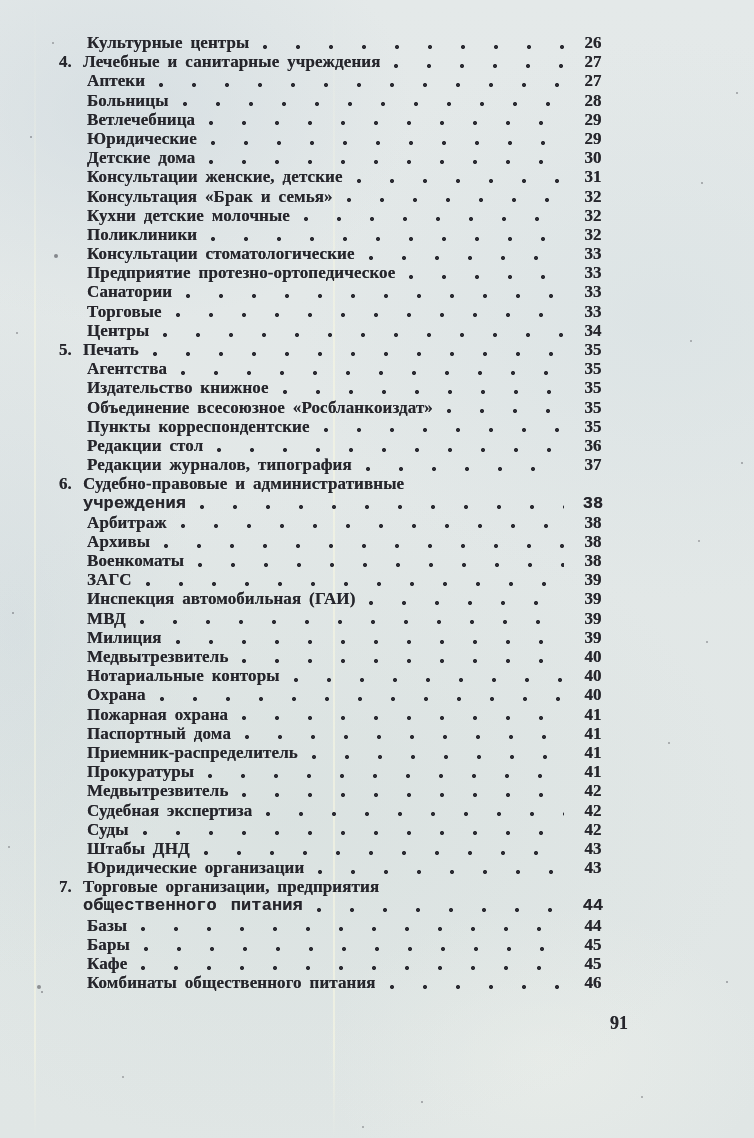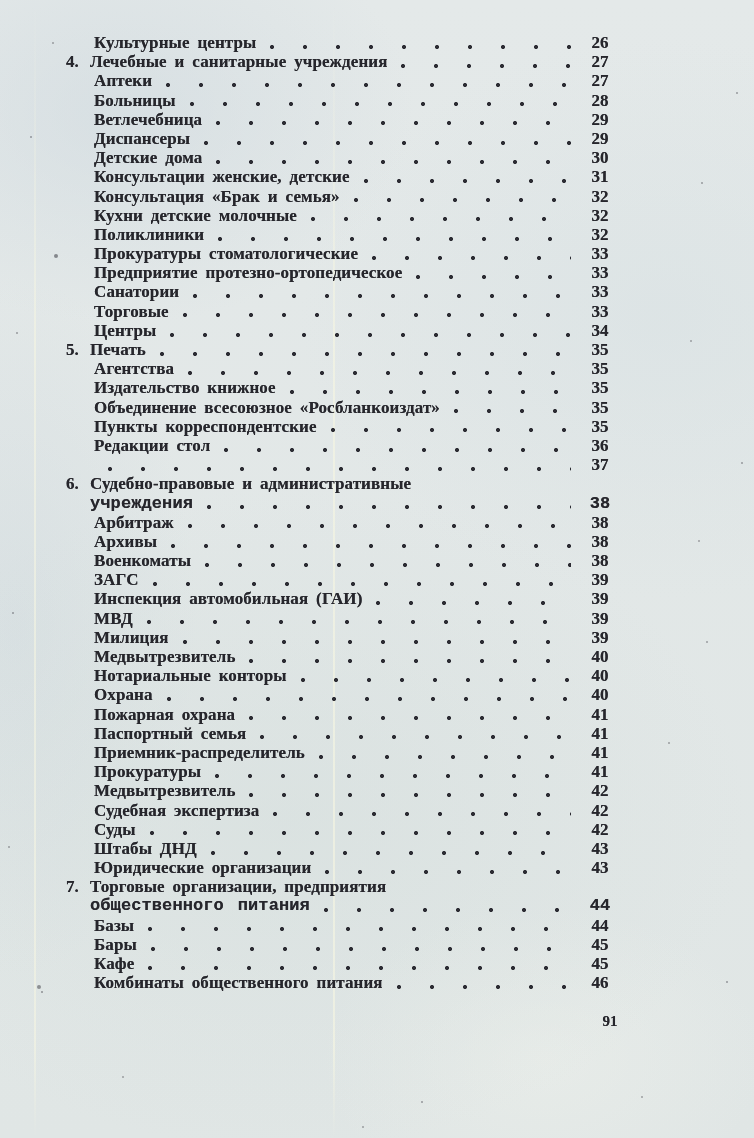--- a/index.html
+++ b/index.html
@@ -36,21 +36,21 @@
       12px 612px 0 0 #55555c, 30px 136px 0 0 #55555c, 701px 182px 0 0 #5a5a60,
       736px 92px 0 0 #5a5a60, 668px 742px 0 0 #606066, 421px 1101px 0 0 #55555c,
       641px 1096px 0 0 #606066, 122px 1076px 0 0 #606066, 52px 42px 0 0 #606066,
       741px 462px 0 0 #5a5a60, 706px 641px 0 0 #606066, 726px 981px 0 0 #55555c,
       362px 1126px 0 0 #606066, 16px 332px 0 0 #5a5a60, 8px 846px 0 0 #606066,
       698px 540px 0 0 #646469, 690px 340px 0 0 #646469;
     pointer-events: none;
   }
   .toc {
     position: absolute;
-    left: 66px; top: 33px; width: 553px;
+    left: 59px; top: 33px; width: 553px;
   }
   .row {
     display: flex;
     align-items: baseline;
     height: 19.2px;
     font-size: 17px;
     line-height: 19.2px;
     letter-spacing: 0.1px;
     word-spacing: 3.5px;
     white-space: nowrap;
@@ -70,22 +70,22 @@
     background-repeat: repeat-x;
     min-width: 20px;
   }
   .pg {
     flex: none; width: 38px; text-align: center;
     text-shadow: 0 0 0.5px rgba(38,38,44,0.7);
   }
   .folio {
     position: absolute;
     top: 1013px; left: 592px; width: 36px;
-    text-align: center;
-    font-size: 15px;
+    text-align: right;
+    font-size: 18px;
     text-shadow: 0 0 0.5px rgba(38,38,44,0.7);
   }
 </style>
 </head>
 <body>
 
 <div class="page">
   <div class="crease c1"></div>
   <div class="crease c2"></div>
   <div class="specks"></div>
@@ -111,21 +111,21 @@
         <span class="label">Больницы</span>
         <span class="leader"></span>
         <span class="pg">28</span>
       </div>
       <div class="row item">
         <span class="label">Ветлечебница</span>
         <span class="leader"></span>
         <span class="pg">29</span>
       </div>
       <div class="row item">
-        <span class="label">Диспансеры</span>
+        <span class="label">Юридические</span>
         <span class="leader"></span>
         <span class="pg">29</span>
       </div>
       <div class="row item">
         <span class="label">Детские дома</span>
         <span class="leader"></span>
         <span class="pg">30</span>
       </div>
       <div class="row item">
         <span class="label">Консультации женские, детские</span>
@@ -141,21 +141,21 @@
         <span class="label">Кухни детские молочные</span>
         <span class="leader"></span>
         <span class="pg">32</span>
       </div>
       <div class="row item">
         <span class="label">Поликлиники</span>
         <span class="leader"></span>
         <span class="pg">32</span>
       </div>
       <div class="row item">
-        <span class="label">Прокуратуры стоматологические</span>
+        <span class="label">Консультации стоматологические</span>
         <span class="leader"></span>
         <span class="pg">33</span>
       </div>
       <div class="row item">
         <span class="label">Предприятие протезно-ортопедическое</span>
         <span class="leader"></span>
         <span class="pg">33</span>
       </div>
       <div class="row item">
         <span class="label">Санатории</span>
@@ -197,20 +197,21 @@
         <span class="label">Пункты корреспондентские</span>
         <span class="leader"></span>
         <span class="pg">35</span>
       </div>
       <div class="row item">
         <span class="label">Редакции стол</span>
         <span class="leader"></span>
         <span class="pg">36</span>
       </div>
       <div class="row item">
+        <span class="label">Редакции журналов, типография</span>
         <span class="leader"></span>
         <span class="pg">37</span>
       </div>
       <div class="row section">
         <span class="num">6.</span>
         <span class="label">Судебно-правовые и административные</span>
       </div>
       <div class="row cont">
         <span class="label">учреждения</span>
         <span class="leader"></span>
@@ -265,21 +266,21 @@
         <span class="label">Охрана</span>
         <span class="leader"></span>
         <span class="pg">40</span>
       </div>
       <div class="row item">
         <span class="label">Пожарная охрана</span>
         <span class="leader"></span>
         <span class="pg">41</span>
       </div>
       <div class="row item">
-        <span class="label">Паспортный семья</span>
+        <span class="label">Паспортный дома</span>
         <span class="leader"></span>
         <span class="pg">41</span>
       </div>
       <div class="row item">
         <span class="label">Приемник-распределитель</span>
         <span class="leader"></span>
         <span class="pg">41</span>
       </div>
       <div class="row item">
         <span class="label">Прокуратуры</span>

